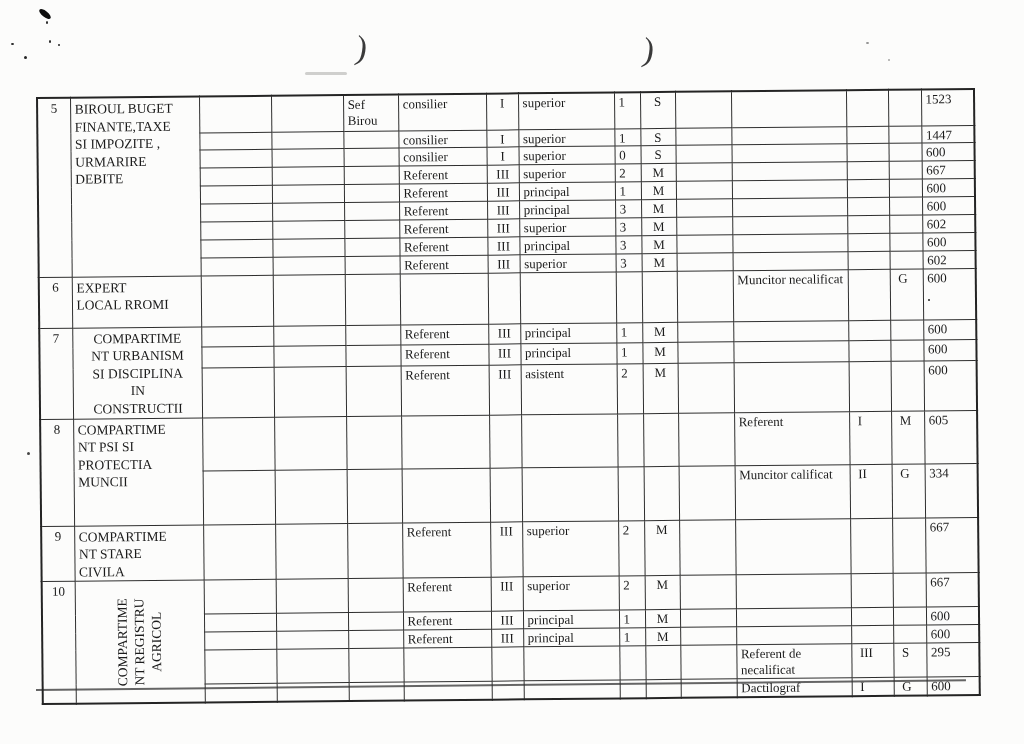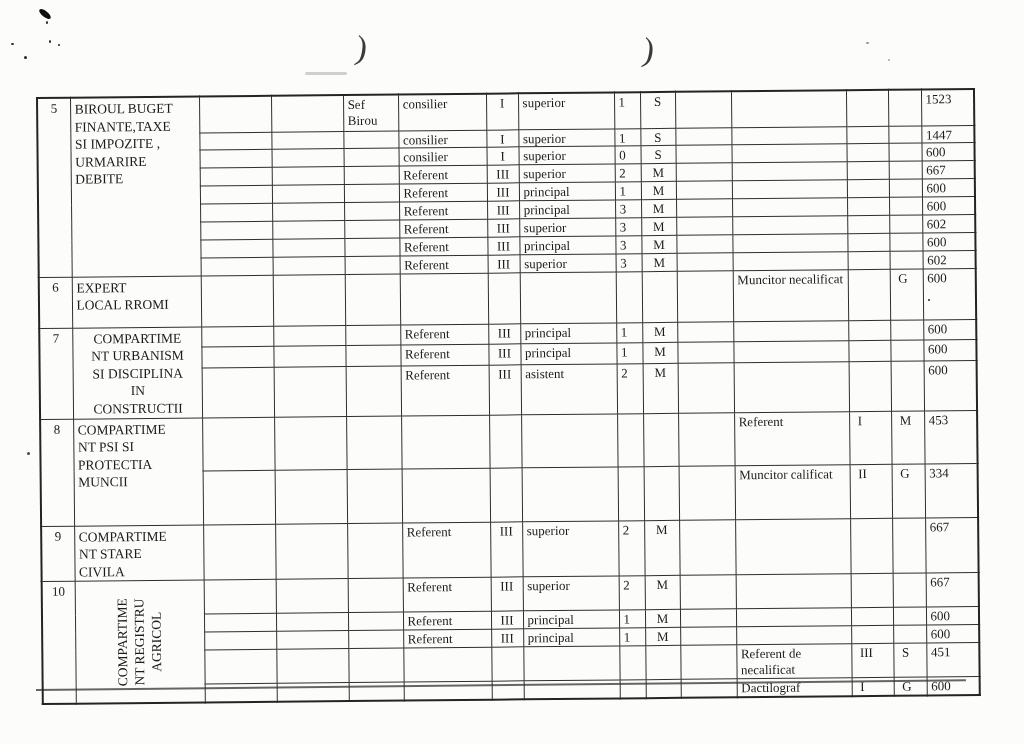--- a/index.html
+++ b/index.html
@@ -290,21 +290,21 @@
       <td></td>
       <td></td>
       <td class="ctr"></td>
       <td></td>
       <td></td>
       <td class="ctr"></td>
       <td></td>
       <td>Referent</td>
       <td class="p8">I</td>
       <td class="p8">M</td>
-      <td class="p6">453</td>
+      <td class="p6">605</td>
     </tr>
     <tr style="height:54px">
       <td></td>
           <td></td>
       <td></td>
       <td></td>
       <td class="ctr"></td>
       <td></td>
       <td></td>
       <td class="ctr"></td>
@@ -392,21 +392,21 @@
       <td></td>
       <td></td>
       <td class="ctr"></td>
       <td></td>
       <td></td>
       <td class="ctr"></td>
       <td></td>
       <td>Referent de necalificat</td>
       <td class="p8">III</td>
       <td class="p8">S</td>
-      <td class="p6">451</td>
+      <td class="p6">295</td>
     </tr>
     <tr style="height:19px">
       <td></td>
           <td></td>
       <td></td>
       <td></td>
       <td class="ctr"></td>
       <td></td>
       <td></td>
       <td class="ctr"></td>

